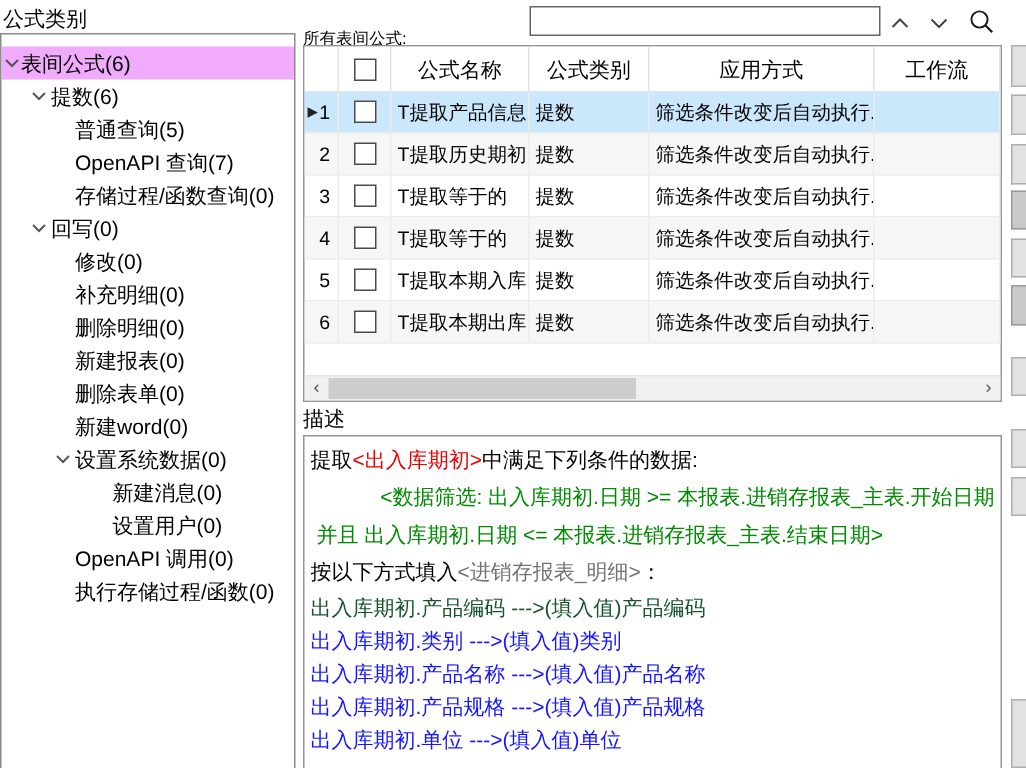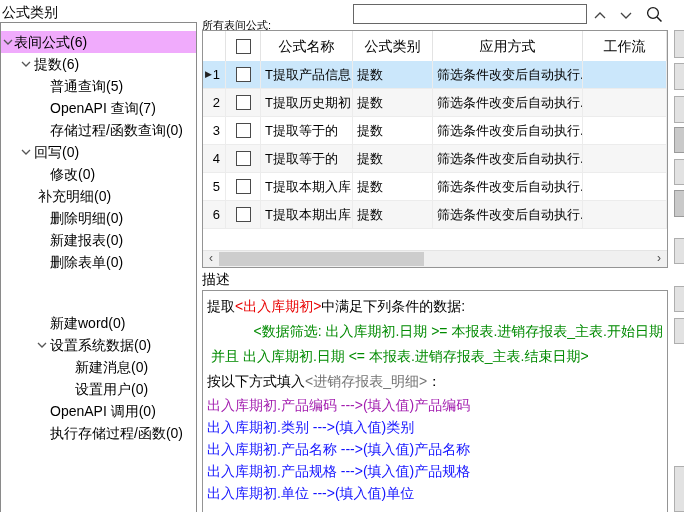--- a/index.html
+++ b/index.html
@@ -90,33 +90,33 @@
           <svg width="10" height="7" viewBox="0 0 10 7">
             <polyline points="1,1 5,5 9,1" fill="none" stroke="#555" stroke-width="1.3"></polyline>
           </svg>
         </span>
         <span class="tree-label" style="padding-left: 33px;">回写(0)</span>
       </div>
       <div class="tree-row">
         <span class="tree-label" style="padding-left: 49px;">修改(0)</span>
       </div>
       <div class="tree-row">
-        <span class="tree-label" style="padding-left: 37px;">补充明细(0)</span>
+        <span class="tree-label" style="padding-left: 49px;">补充明细(0)</span>
       </div>
       <div class="tree-row">
         <span class="tree-label" style="padding-left: 49px;">删除明细(0)</span>
       </div>
       <div class="tree-row">
         <span class="tree-label" style="padding-left: 49px;">新建报表(0)</span>
       </div>
       <div class="tree-row">
         <span class="tree-label" style="padding-left: 49px;">删除表单(0)</span>
       </div>
       <div class="tree-row">
-        <span class="tree-label" style="padding-left: 49px; margin-top: 39px;">新建word(0)</span>
+        <span class="tree-label" style="padding-left: 49px;">新建word(0)</span>
       </div>
       <div class="tree-row">
         <span class="chev" style="left: 36px;">
           <svg width="10" height="7" viewBox="0 0 10 7">
             <polyline points="1,1 5,5 9,1" fill="none" stroke="#555" stroke-width="1.3"></polyline>
           </svg>
         </span>
         <span class="tree-label" style="padding-left: 49px;">设置系统数据(0)</span>
       </div>
       <div class="tree-row">
@@ -233,21 +233,21 @@
   </div>
 </div>
 
 <div class="abs desc-label">描述</div>
 <div class="abs desc-box">
   <div class="desc-lines" id="desc-lines">
       <div class="desc-line" style="line-height: 25px; padding-left: 0px;"><span style="color: rgb(0, 0, 0);">提取</span><span style="color: rgb(232, 0, 0);">&lt;出入库期初&gt;</span><span style="color: rgb(0, 0, 0);">中满足下列条件的数据:</span></div>
       <div class="desc-line" style="line-height: 25px; padding-left: 13px; text-align: right;"><span style="color: rgb(0, 138, 0);">&lt;数据筛选: 出入库期初.日期 &gt;= 本报表.进销存报表_主表.开始日期</span></div>
       <div class="desc-line" style="line-height: 25px; padding-left: 4px;"><span style="color: rgb(0, 138, 0);">并且 出入库期初.日期 &lt;= 本报表.进销存报表_主表.结束日期&gt;</span></div>
       <div class="desc-line" style="line-height: 25px; padding-left: 0px;"><span style="color: rgb(0, 0, 0);">按以下方式填入</span><span style="color: #737373;">&lt;进销存报表_明细&gt;</span><span style="color: rgb(0, 0, 0);">：</span></div>
-      <div class="desc-line" style="line-height: 22px; padding-left: 0px;"><span style="color: #a21caf;">出入库期初.产品编码  ---&gt;(填入值)产品编码</span></div>
+      <div class="desc-line" style="line-height: 22px; padding-left: 0px;"><span style="color: #14532d;">出入库期初.产品编码  ---&gt;(填入值)产品编码</span></div>
       <div class="desc-line" style="line-height: 22px; padding-left: 0px;"><span style="color: rgb(20, 20, 255);">出入库期初.类别  ---&gt;(填入值)类别</span></div>
       <div class="desc-line" style="line-height: 22px; padding-left: 0px;"><span style="color: rgb(20, 20, 255);">出入库期初.产品名称  ---&gt;(填入值)产品名称</span></div>
       <div class="desc-line" style="line-height: 22px; padding-left: 0px;"><span style="color: rgb(20, 20, 255);">出入库期初.产品规格  ---&gt;(填入值)产品规格</span></div>
       <div class="desc-line" style="line-height: 22px; padding-left: 0px;"><span style="color: rgb(20, 20, 255);">出入库期初.单位  ---&gt;(填入值)单位</span></div>
     </div>
 </div>
 
 <div class="strip-btn" style="top:30px;height:28px;"></div>
 <div class="strip-btn" style="top:63px;height:27px;"></div>
 <div class="strip-btn" style="top:96px;height:27px;"></div>

